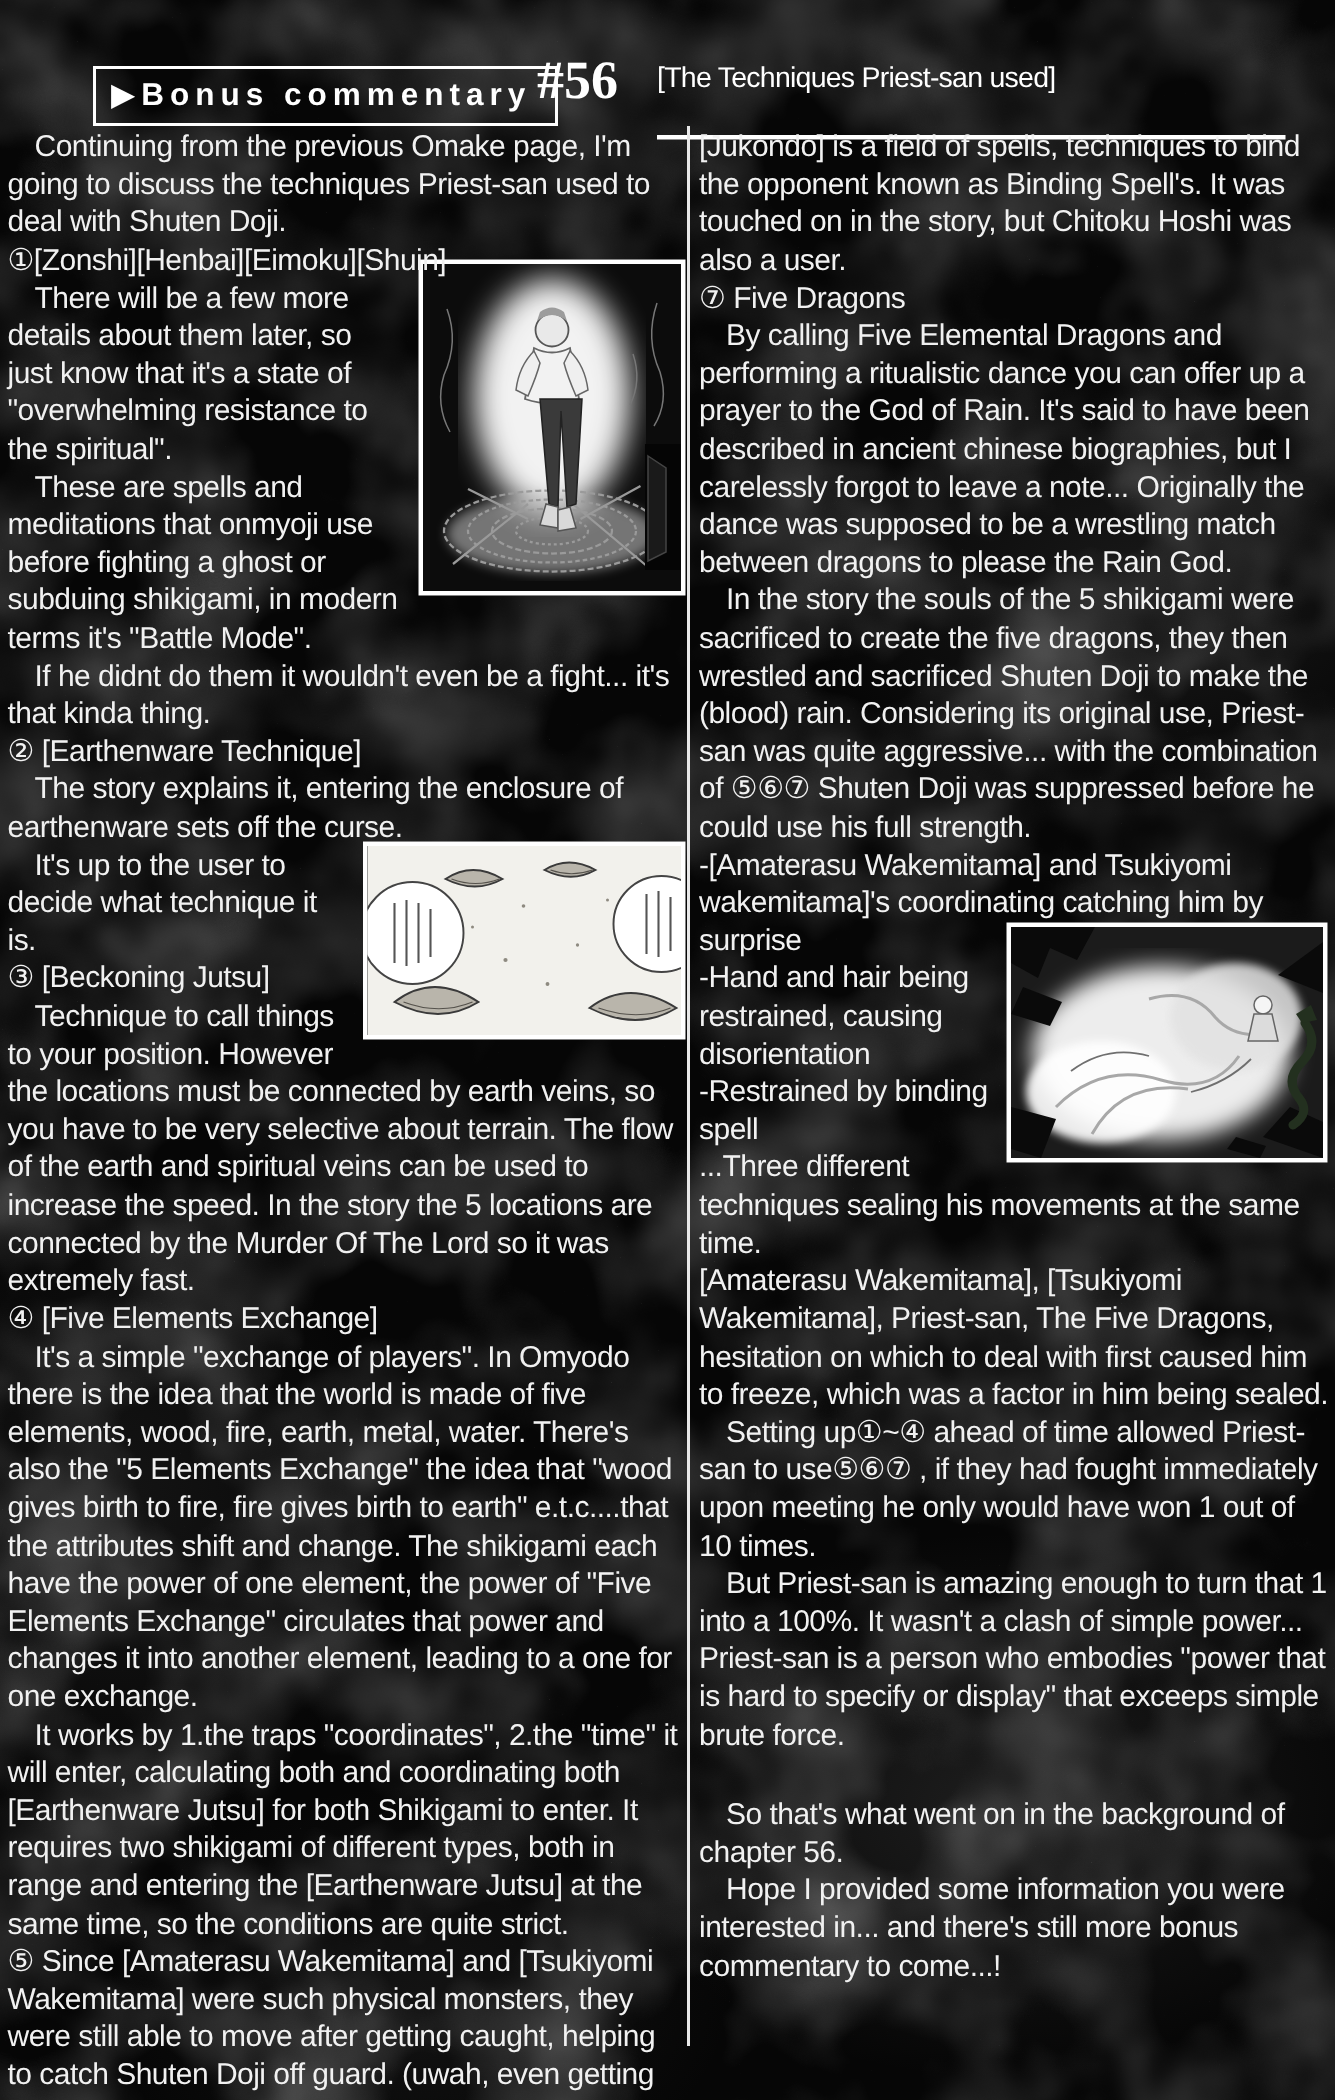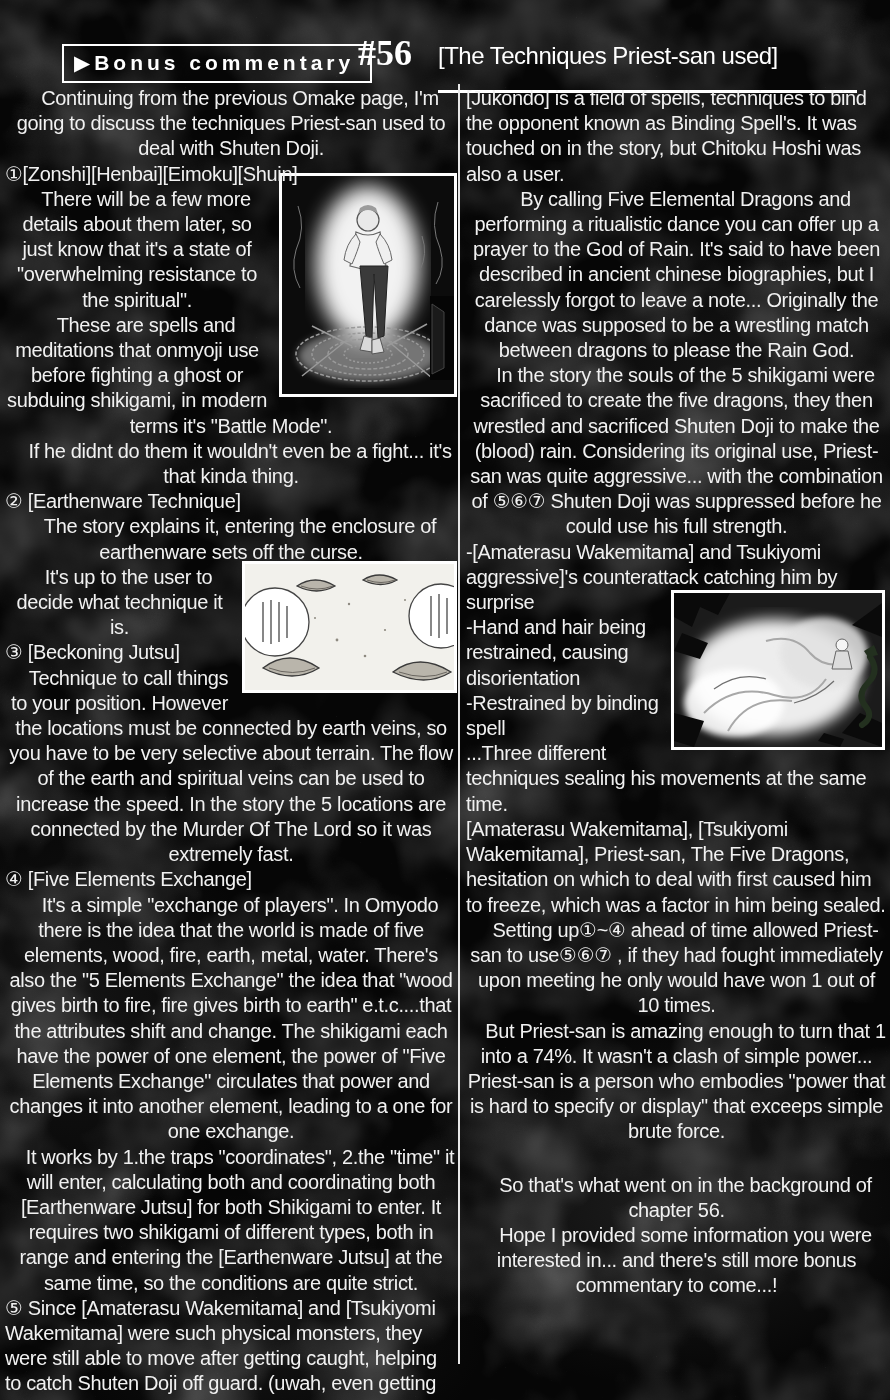--- a/index.html
+++ b/index.html
@@ -22,31 +22,31 @@
     position:absolute;left:62px;top:44px;z-index:2;
     border:2px solid #fff;padding:5px 16px 6px 10px;
     font-size:21px;font-weight:bold;letter-spacing:4px;color:#fff;white-space:nowrap;
   }
   .bignum{
     position:absolute;left:358px;top:32px;z-index:2;
     font-size:36px;font-weight:bold;color:#fff;font-family:Liberation Serif, serif;
   }
   .headtitle{
     position:absolute;left:438px;top:42px;z-index:2;
-    font-size:24px;color:#fff;white-space:nowrap;letter-spacing:-0.5px;
+    font-size:19px;color:#fff;white-space:nowrap;letter-spacing:-0.5px;
   }
   .headrule{position:absolute;left:438px;top:90px;width:419px;height:3px;background:#fff;z-index:2;}
 
   
   .divider{position:absolute;left:458px;top:84px;width:2px;height:1280px;background:#e8e8e8;z-index:2;}
   .col{position:absolute;top:86px;z-index:2;font-size:20px;line-height:25.2px;letter-spacing:-0.35px;}
   .col.left{left:5px;width:452px;}
   .col.right{left:466px;width:421px;}
   .col p{margin:0;}
-  .ind{text-indent:18px;text-align:center;}
+  .ind{text-indent:18px;}
   .gap-top{margin-top:28px !important;}
 
   
   .panel{border:3px solid #fff;background:#000;box-sizing:border-box;}
   .f-right{float:right;}
   .panel1{width:178px;height:224px;margin:-14px 0 6px 10px;}
   .panel2{width:215px;height:132px;margin:-4px 0 16px 8px;}
   .panel3{width:214px;height:160px;margin:0 2px 8px 8px;}
   .panel svg{display:block;width:100%;height:100%;}
 </style>
@@ -169,23 +169,24 @@
     <p class="ind">Technique to call things to your position. However the locations must be connected by earth veins, so you have to be very selective about terrain. The flow of the earth and spiritual veins can be used to increase the speed. In the story the 5 locations are connected by the Murder Of The Lord so it was extremely fast.</p>
     <p>④ [Five Elements Exchange]</p>
     <p class="ind">It's a simple "exchange of players". In Omyodo there is the idea that the world is made of five elements, wood, fire, earth, metal, water. There's also the "5 Elements Exchange" the idea that "wood gives birth to fire, fire gives birth to earth" e.t.c....that the attributes shift and change. The shikigami each have the power of one element, the power of "Five Elements Exchange" circulates that power and changes it into another element, leading to a one for one exchange.</p>
     <p class="ind">It works by 1.the traps "coordinates", 2.the "time" it will enter, calculating both and coordinating both [Earthenware Jutsu] for both Shikigami to enter. It requires two shikigami of different types, both in range and entering the [Earthenware Jutsu] at the same time, so the conditions are quite strict.</p>
     <p>⑤ Since [Amaterasu Wakemitama] and [Tsukiyomi Wakemitama] were such physical monsters, they were still able to move after getting caught, helping to catch Shuten Doji off guard. (uwah, even getting beat that much they had that much power...?) What a surprise.</p>
 
   </div>
 
   <div class="col right">
     <p>[Jukondo] is a field of spells, techniques to bind the opponent known as Binding Spell's. It was touched on in the story, but Chitoku Hoshi was also a user.</p>
+    <p>⑦ Five Dragons</p>
     <p class="ind">By calling Five Elemental Dragons and performing a ritualistic dance you can offer up a prayer to the God of Rain. It's said to have been described in ancient chinese biographies, but I carelessly forgot to leave a note... Originally the dance was supposed to be a wrestling match between dragons to please the Rain God.</p>
     <p class="ind">In the story the souls of the 5 shikigami were sacrificed to create the five dragons, they then wrestled and sacrificed Shuten Doji to make the (blood) rain. Considering its original use, Priest-san was quite aggressive... with the combination of ⑤⑥⑦ Shuten Doji was suppressed before he could use his full strength.</p>
-    <p>-[Amaterasu Wakemitama] and Tsukiyomi aggressive]'s counterattack catching him by</p>
+    <p>-[Amaterasu Wakemitama] and Tsukiyomi wakemitama]'s coordinating catching him by</p>
 
     <div class="panel panel3 f-right">
       <svg viewBox="0 0 208 154">
         <defs>
           <filter id="blur3">
               <feGaussianBlur stdDeviation="7"></feGaussianBlur>
             </filter>
           <filter id="blur4">
               <feGaussianBlur stdDeviation="3"></feGaussianBlur>
             </filter>
@@ -222,18 +223,18 @@
         <path d="M190 58 l10 -6 4 10 -10 2 z" fill="#23301f"></path>
       </svg>
     </div>
 
     <p>surprise</p>
     <p>-Hand and hair being restrained, causing disorientation</p>
     <p>-Restrained by binding spell</p>
     <p>...Three different techniques sealing his movements at the same time.</p>
     <p>[Amaterasu Wakemitama], [Tsukiyomi Wakemitama], Priest-san, The Five Dragons, hesitation on which to deal with first caused him to freeze, which was a factor in him being sealed.</p>
     <p class="ind">Setting up①~④ ahead of time allowed Priest-san to use⑤⑥⑦ , if they had fought immediately upon meeting he only would have won 1 out of 10 times.</p>
-    <p class="ind">But Priest-san is amazing enough to turn that 1 into a 74%. It wasn't a clash of simple power... Priest-san is a person who embodies "power that is hard to specify or display" that exceeps simple brute force.</p>
+    <p class="ind">But Priest-san is amazing enough to turn that 1 into a 100%. It wasn't a clash of simple power... Priest-san is a person who embodies "power that is hard to specify or display" that exceeps simple brute force.</p>
     <p class="ind gap-top">So that's what went on in the background of chapter 56.</p>
     <p class="ind">Hope I provided some information you were interested in... and there's still more bonus commentary to come...!</p>
   </div>
 
 </div>
 
 </body></html>

